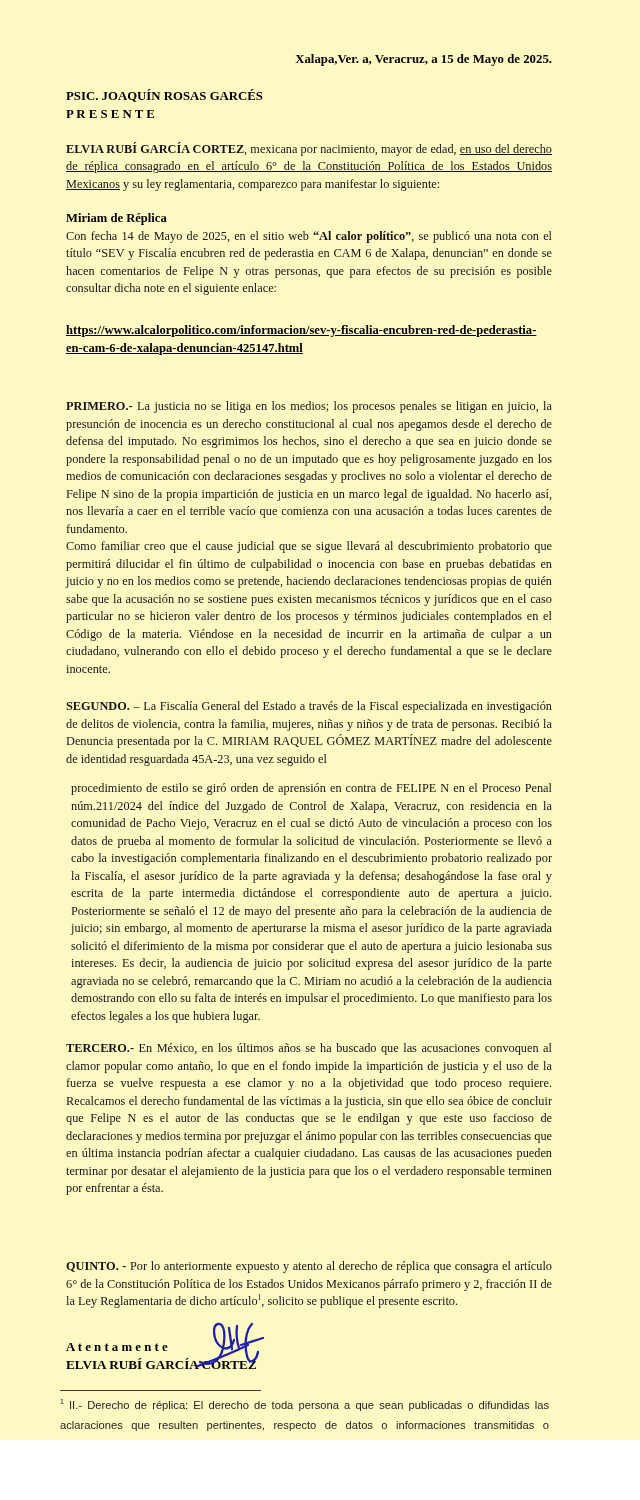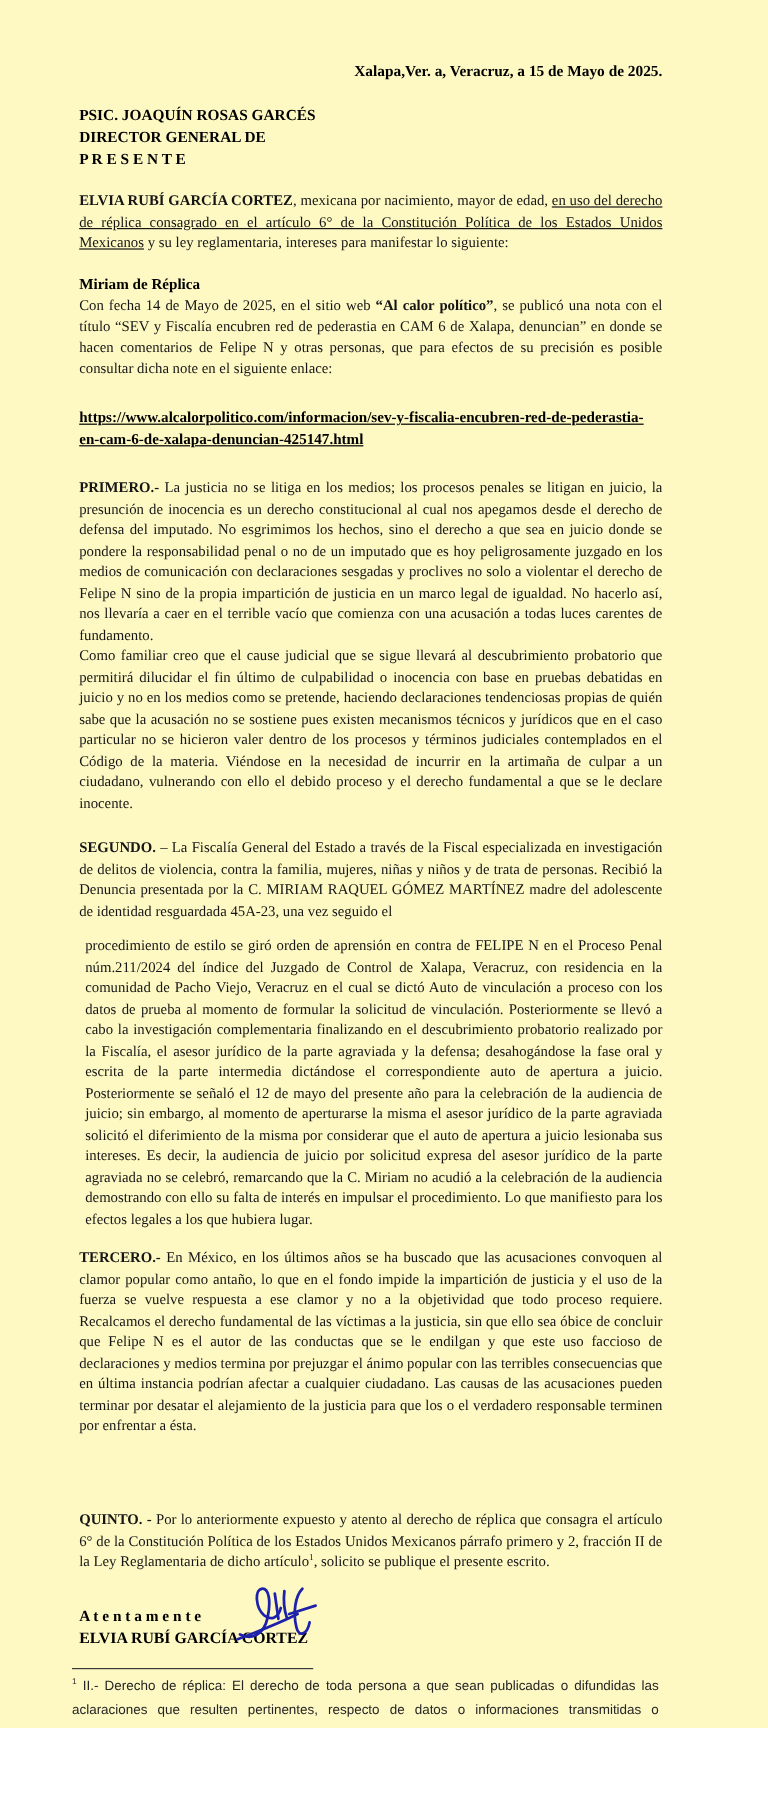--- a/index.html
+++ b/index.html
@@ -41,24 +41,23 @@
 </style>
 </head>
 <body>
 
 <div class="page">
 
   <div class="sec sec-header">
     <div class="date-line">Xalapa,Ver. a, Veracruz, a 15 de Mayo de 2025.</div>
     <div class="recipient">
       <div class="recipient-line">PSIC. JOAQUÍN ROSAS GARCÉS</div>
-      <div class="recipient-line">DIRECTOR GENERAL DE</div>
       <div class="recipient-line">P R E S E N T E</div>
     </div>
-    <p class="para"><span class="sg-b">ELVIA RUBÍ GARCÍA CORTEZ</span><span>, mexicana por nacimiento, mayor de edad, </span><span class="sg-u">en uso del derecho de réplica consagrado en el artículo 6° de la Constitución Política de los Estados Unidos Mexicanos</span><span> y su ley reglamentaria, intereses para manifestar lo siguiente:</span></p>
+    <p class="para"><span class="sg-b">ELVIA RUBÍ GARCÍA CORTEZ</span><span>, mexicana por nacimiento, mayor de edad, </span><span class="sg-u">en uso del derecho de réplica consagrado en el artículo 6° de la Constitución Política de los Estados Unidos Mexicanos</span><span> y su ley reglamentaria, comparezco para manifestar lo siguiente:</span></p>
     <div class="heading">Miriam de Réplica</div>
     <p class="para"><span>Con fecha 14 de Mayo de 2025, en el sitio web </span><span class="sg-b">“Al calor político”</span><span>, se publicó una nota con el título “SEV y Fiscalía encubren red de pederastia en CAM 6 de Xalapa, denuncian” en donde se hacen comentarios de Felipe N y otras personas, que para efectos de su precisión es posible consultar dicha note en el siguiente enlace:</span></p>
     <a class="link-block">https://www.alcalorpolitico.com/informacion/sev-y-fiscalia-encubren-red-de-pederastia-en-cam-6-de-xalapa-denuncian-425147.html</a>
   </div>
 
   <div class="sec sec-primero">
     <p class="para"><span class="sg-b">PRIMERO.-</span><span> La justicia no se litiga en los medios; los procesos penales se litigan en juicio, la presunción de inocencia es un derecho constitucional al cual nos apegamos desde el derecho de defensa del imputado. No esgrimimos los hechos, sino el derecho a que sea en juicio donde se pondere la responsabilidad penal o no de un imputado que es hoy peligrosamente juzgado en los medios de comunicación con declaraciones sesgadas y proclives no solo a violentar el derecho de Felipe N sino de la propia impartición de justicia en un marco legal de igualdad. No hacerlo así, nos llevaría a caer en el terrible vacío que comienza con una acusación a todas luces carentes de fundamento.</span></p>
     <p class="para"><span>Como familiar creo que el cause judicial que se sigue llevará al descubrimiento probatorio que permitirá dilucidar el fin último de culpabilidad o inocencia con base en pruebas debatidas en juicio y no en los medios como se pretende, haciendo declaraciones tendenciosas propias de quién sabe que la acusación no se sostiene pues existen mecanismos técnicos y jurídicos que en el caso particular no se hicieron valer dentro de los procesos y términos judiciales contemplados en el Código de la materia. Viéndose en la necesidad de incurrir en la artimaña de culpar a un ciudadano, vulnerando con ello el debido proceso y el derecho fundamental a que se le declare inocente.</span></p>
   </div>
 

